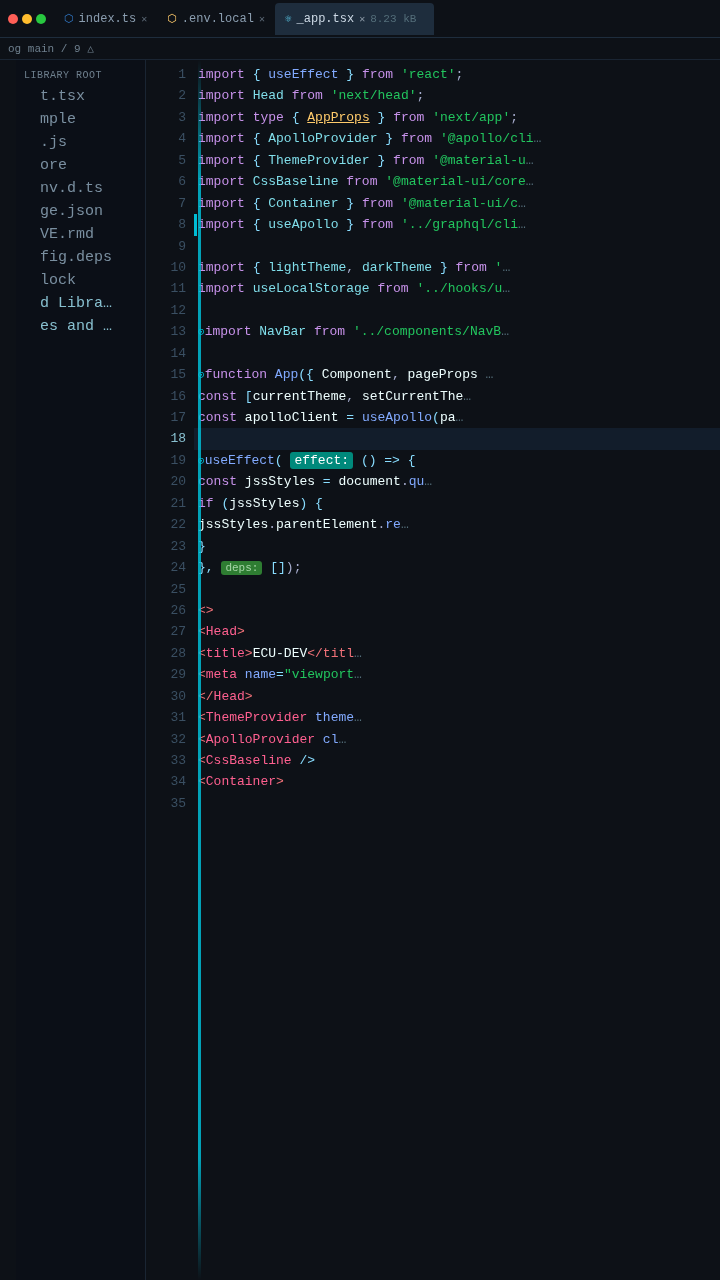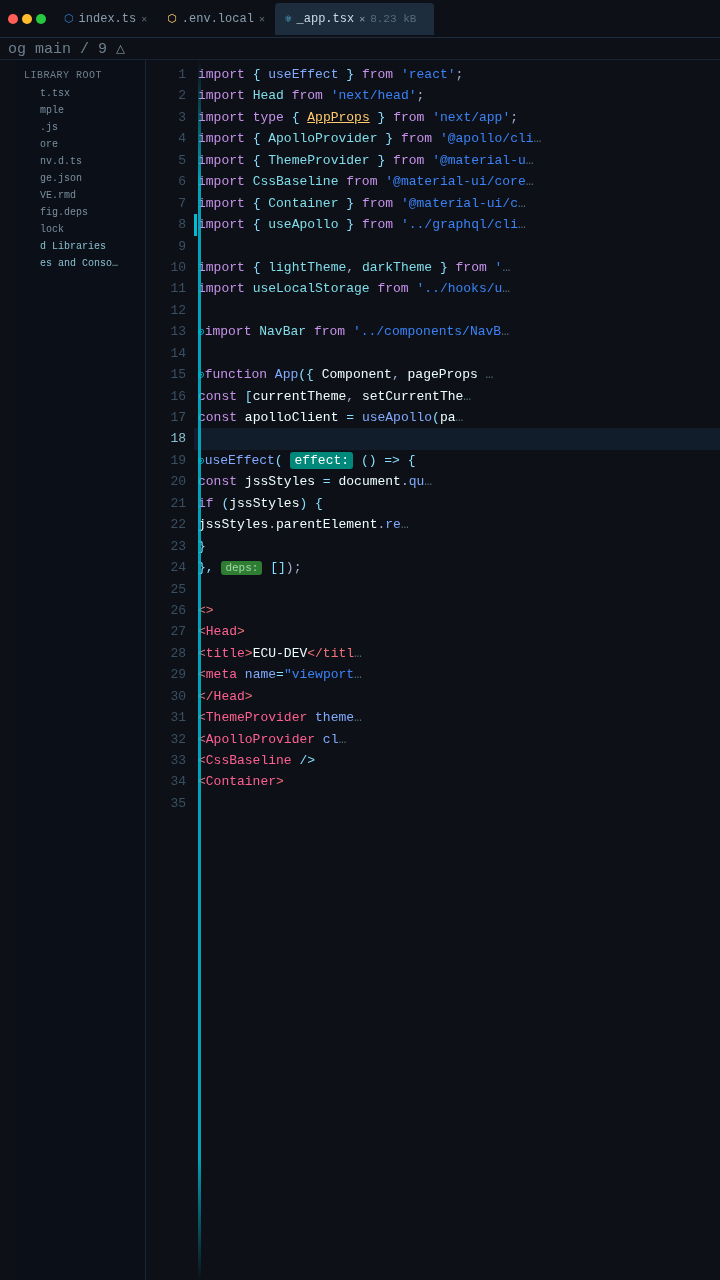--- a/index.html
+++ b/index.html
@@ -88,21 +88,21 @@
     .sidebar-header {
       color: #6e7f8d;
       font-size: 10px;
       padding: 6px 8px 4px;
       text-transform: uppercase;
       letter-spacing: 0.5px;
     }
     .sidebar-item {
       padding: 3px 24px;
       color: #7a8fa0;
-      font-size: 10px;
+      font-size: 15px;
       white-space: nowrap;
       overflow: hidden;
       text-overflow: ellipsis;
       cursor: pointer;
     }
     .sidebar-item.folder {
       color: #88c0d0;
     }
 
     
@@ -160,21 +160,21 @@
       left: 0;
       top: 0;
       bottom: 0;
       width: 3px;
       background: #00bcd4;
     }
 
     
     .kw { color: #c792ea; } 
     .kw2 { color: #89ddff; } 
-    .str { color: #3b82f6; text-align: right; } 
+    .str { color: #22c55e; text-align: right; } 
     .tag { color: #f07178; }
     .plain { color: #a6accd; }
     .hl-effect { background: #00897b; color: #fff; padding: 1px 4px; border-radius: 3px; font-size: 13px; }
     .hl-deps { background: #2e7d32; color: #a5d6a7; padding: 1px 4px; border-radius: 3px; font-size: 11px; }
     .underline { text-decoration: underline; }
     .cyan { color: #80deea; }
     .yellow { color: #ffcb6b; }
     .blue { color: #82aaff; }
     .white { color: #eeffff; font-family: Liberation Mono, monospace; }
 
@@ -223,21 +223,21 @@
 
   <div class="tab active">
     <span class="tab-icon" style="color:#61dafb;">⚛</span>
     <span>_app.tsx</span>
     <span class="tab-close">✕</span>
     <span class="file-size">8.23 kB</span>
   </div>
 </div>
 
 <div class="breadcrumb-bar">
-  <span style="color:#6e7f8d; font-size:15px;">og main / 9 △</span>
+  <span style="color:#6e7f8d; font-size:11px;">og main / 9 △</span>
 </div>
 
 <div class="main-layout">
 
   <div class="sidebar">
     <div class="sidebar-header">library root</div>
 
     <div class="sidebar-item">t.tsx</div>
     <div class="sidebar-item">mple</div>
     <div class="sidebar-item">.js</div>

